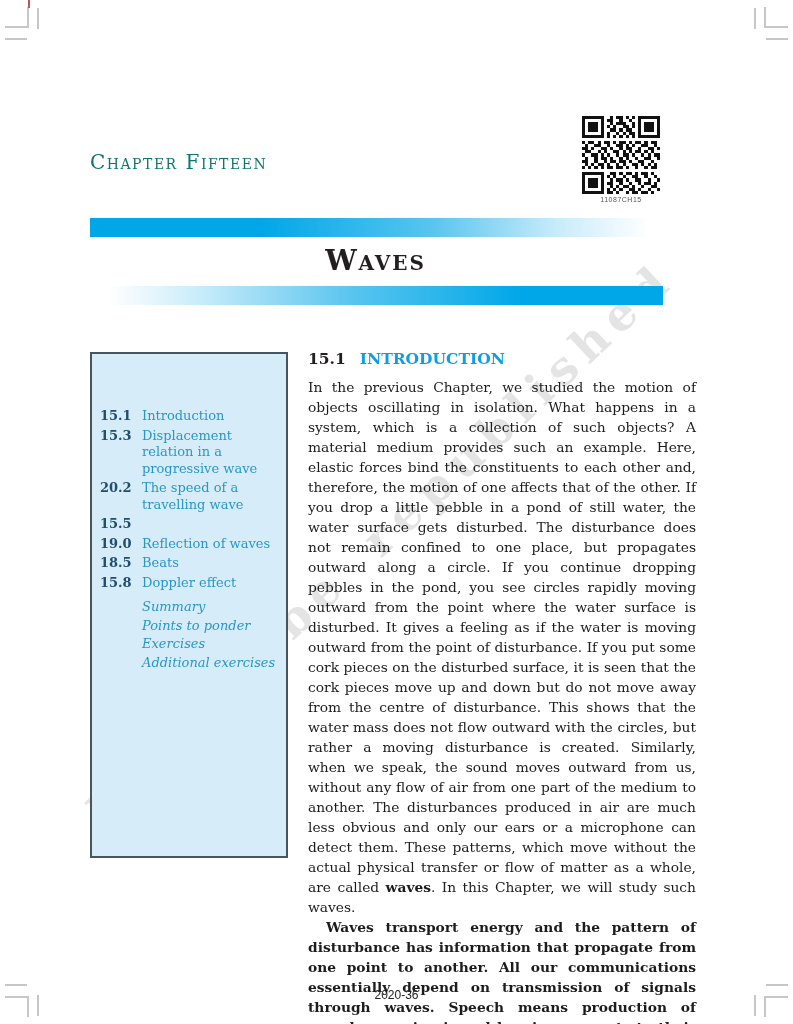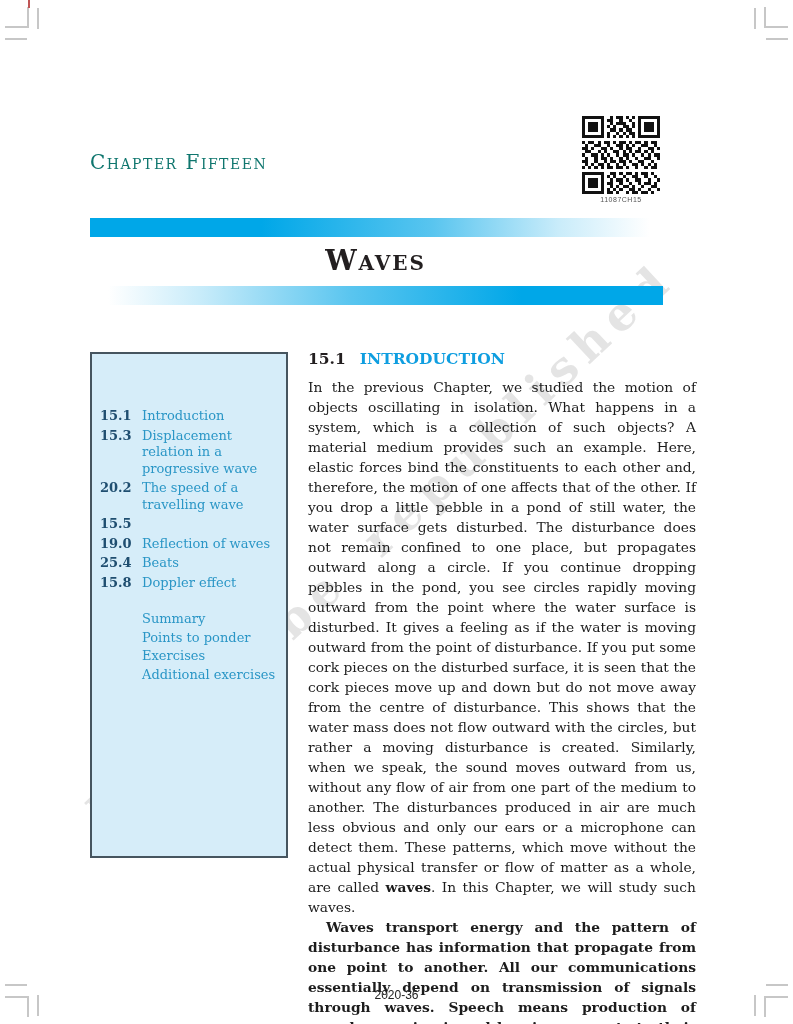--- a/index.html
+++ b/index.html
@@ -27,21 +27,21 @@
     font-variant-caps:small-caps;font-weight:bold;font-size:28px;letter-spacing:2px;color:#231f20;}
   .bar-bottom{position:absolute;left:97px;top:286px;width:566px;height:19px;
     background:linear-gradient(to right,#ffffff 2%,#c9ecfa 18%,#59c5ef 45%,#00a7e8 75%,#00a7e8 100%);}
 
   
   .toc-box{position:absolute;left:90px;top:352px;width:198px;height:506px;box-sizing:border-box;
     background:#d6edf9;border:2px solid #46555f;padding:54px 6px 0 8px;}
   .toc-item{display:flex;font-size:13px;line-height:16.5px;margin-bottom:3px;}
   .toc-num{flex:0 0 42px;font-weight:bold;color:#1f4e70;}
   .toc-label{flex:1;color:#2a96c6;}
-  .toc-extras{margin-top:20px;margin-left:42px;}
+  .toc-extras{margin-top:8px;margin-left:42px;font-style:italic;}
   .toc-extra{font-size:13px;line-height:16.5px;color:#2a96c6;margin-bottom:2px;}
 
   
   .body-col{position:absolute;left:308px;top:345px;width:388px;}
   .section-heading{font-size:15.5px;font-weight:bold;margin:4px 0 9px 0;}
   .section-num{color:#231f20;margin-right:14px;}
   .section-title{color:#0f9ee0;}
   .body-col p{margin:0;font-size:13.8px;line-height:20px;text-align:justify;color:#1c1c1c;}
   .body-col p.indent{text-indent:18px;font-weight:bold;}
   .bold-term{font-weight:bold;}
@@ -280,21 +280,21 @@
       <span class="toc-label">The speed of a travelling wave</span>
     </div>
     <div class="toc-item">
       <span class="toc-num">15.5</span>
     </div>
     <div class="toc-item">
       <span class="toc-num">19.0</span>
       <span class="toc-label">Reflection of waves</span>
     </div>
     <div class="toc-item">
-      <span class="toc-num">25.4</span>
+      <span class="toc-num">18.5</span>
       <span class="toc-label">Beats</span>
     </div>
     <div class="toc-item">
       <span class="toc-num">15.8</span>
       <span class="toc-label">Doppler effect</span>
     </div>
     <div class="toc-extras">
       <div class="toc-extra">Summary</div>
       <div class="toc-extra">Points to ponder</div>
       <div class="toc-extra">Exercises</div>

